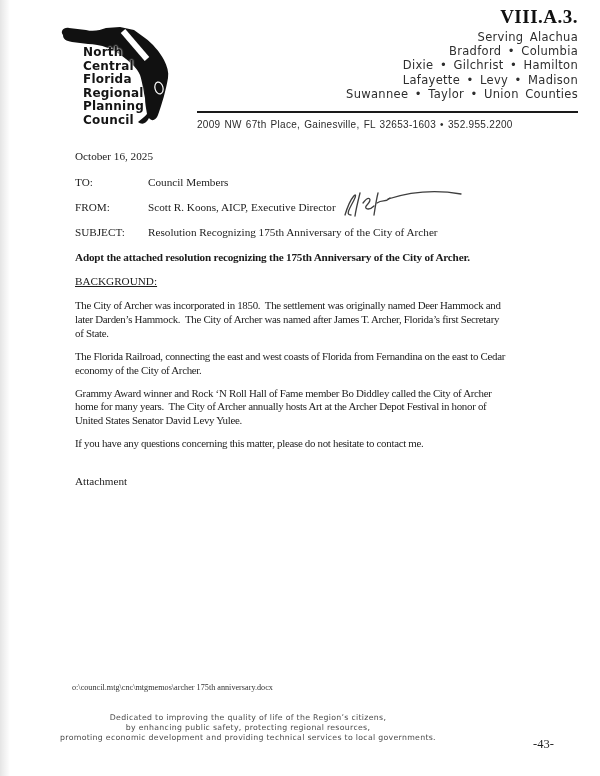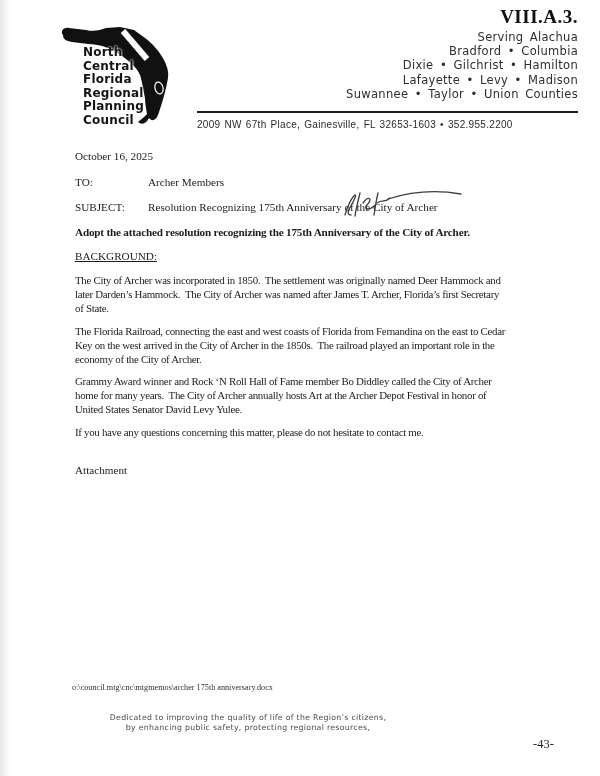--- a/index.html
+++ b/index.html
@@ -108,38 +108,40 @@
     <div>Council</div>
   </div>
 
   <div class="divider"></div>
   <div class="address">2009 NW 67th Place, Gainesville, FL 32653-1603 • 352.955.2200</div>
 
   <div class="body-block">
     <div class="memo-date">October 16, 2025</div>
 
     <div class="field-row">
-      <span class="flabel">TO:</span><span>Archer Members</span>
+      <span class="flabel">TO:</span><span>Council Members</span>
+    </div>
+    <div class="field-row">
+      <span class="flabel">FROM:</span><span>Scott R. Koons, AICP, Executive Director</span>
     </div>
     <div class="field-row">
       <span class="flabel">SUBJECT:</span><span>Resolution Recognizing 175th Anniversary of the City of Archer</span>
     </div>
 
     <div class="rec-text">Adopt the attached resolution recognizing the 175th Anniversary of the City of Archer.</div>
 
     <div class="heading">BACKGROUND:</div>
 
     <div class="para">
       <div class="pline">The City of Archer was incorporated in 1850.  The settlement was originally named Deer Hammock and</div>
       <div class="pline">later Darden’s Hammock.  The City of Archer was named after James T. Archer, Florida’s first Secretary</div>
       <div class="pline">of State.</div>
     </div>
     <div class="para">
       <div class="pline">The Florida Railroad, connecting the east and west coasts of Florida from Fernandina on the east to Cedar</div>
-      <div class="pline">Key on the west arrived in the City of Archer in the 1850s.  The railroad played an important role in the</div>
       <div class="pline">economy of the City of Archer.</div>
     </div>
     <div class="para">
       <div class="pline">Grammy Award winner and Rock ‘N Roll Hall of Fame member Bo Diddley called the City of Archer</div>
       <div class="pline">home for many years.  The City of Archer annually hosts Art at the Archer Depot Festival in honor of</div>
       <div class="pline">United States Senator David Levy Yulee.</div>
     </div>
 
     <div class="para closing">
       <div class="pline">If you have any questions concerning this matter, please do not hesitate to contact me.</div>
@@ -157,16 +159,17 @@
       <path d="M44,18 C50,14 52,18 57,13"></path>
       <path d="M55,14 C80,6 105,5 128,9"></path>
     </g>
   </svg>
 
   <div class="filepath">o:\council.mtg\cnc\mtgmemos\archer 175th anniversary.docx</div>
 
   <div class="mission">
     <div class="mission-line">Dedicated to improving the quality of life of the Region’s citizens,</div>
     <div class="mission-line">by enhancing public safety, protecting regional resources,</div>
+    <div class="mission-line">promoting economic development and providing technical services to local governments.</div>
   </div>
 
   <div class="pagenum">-43-</div>
 </div>
 
 </body></html>

